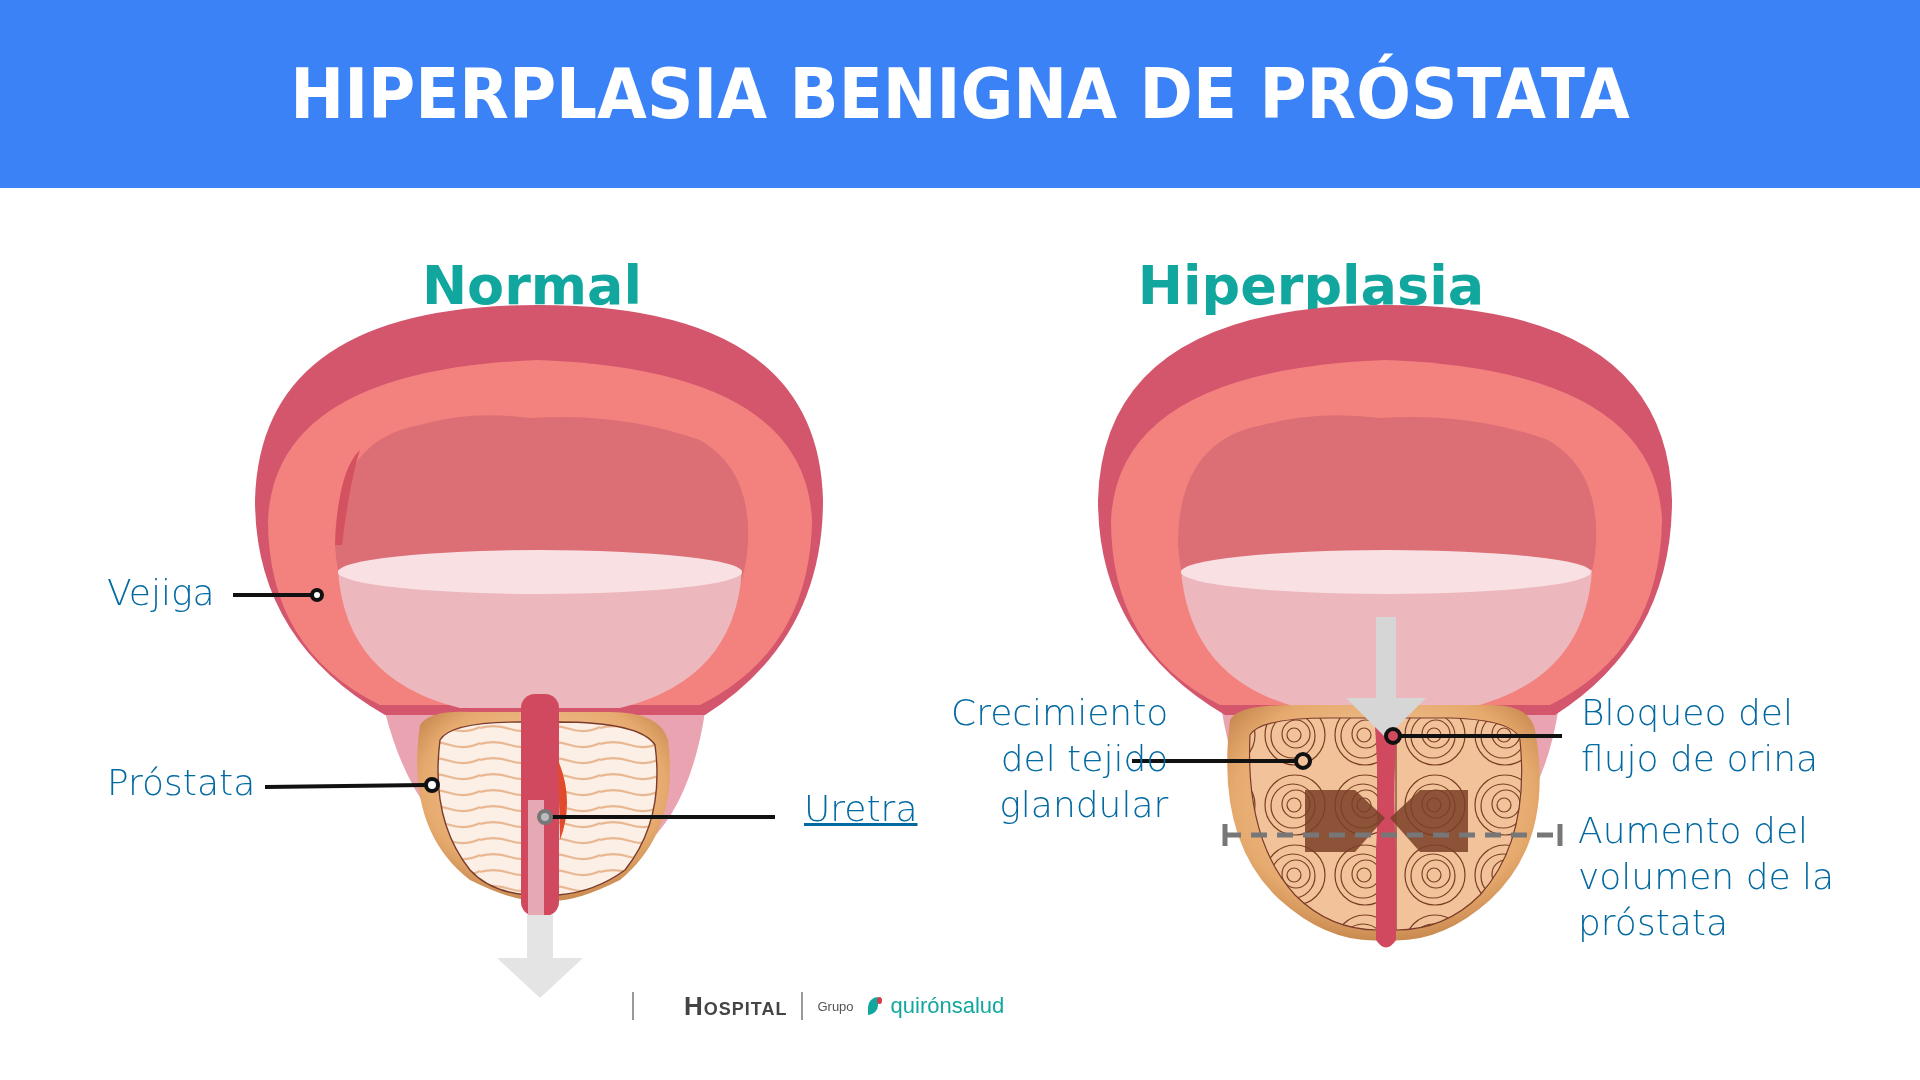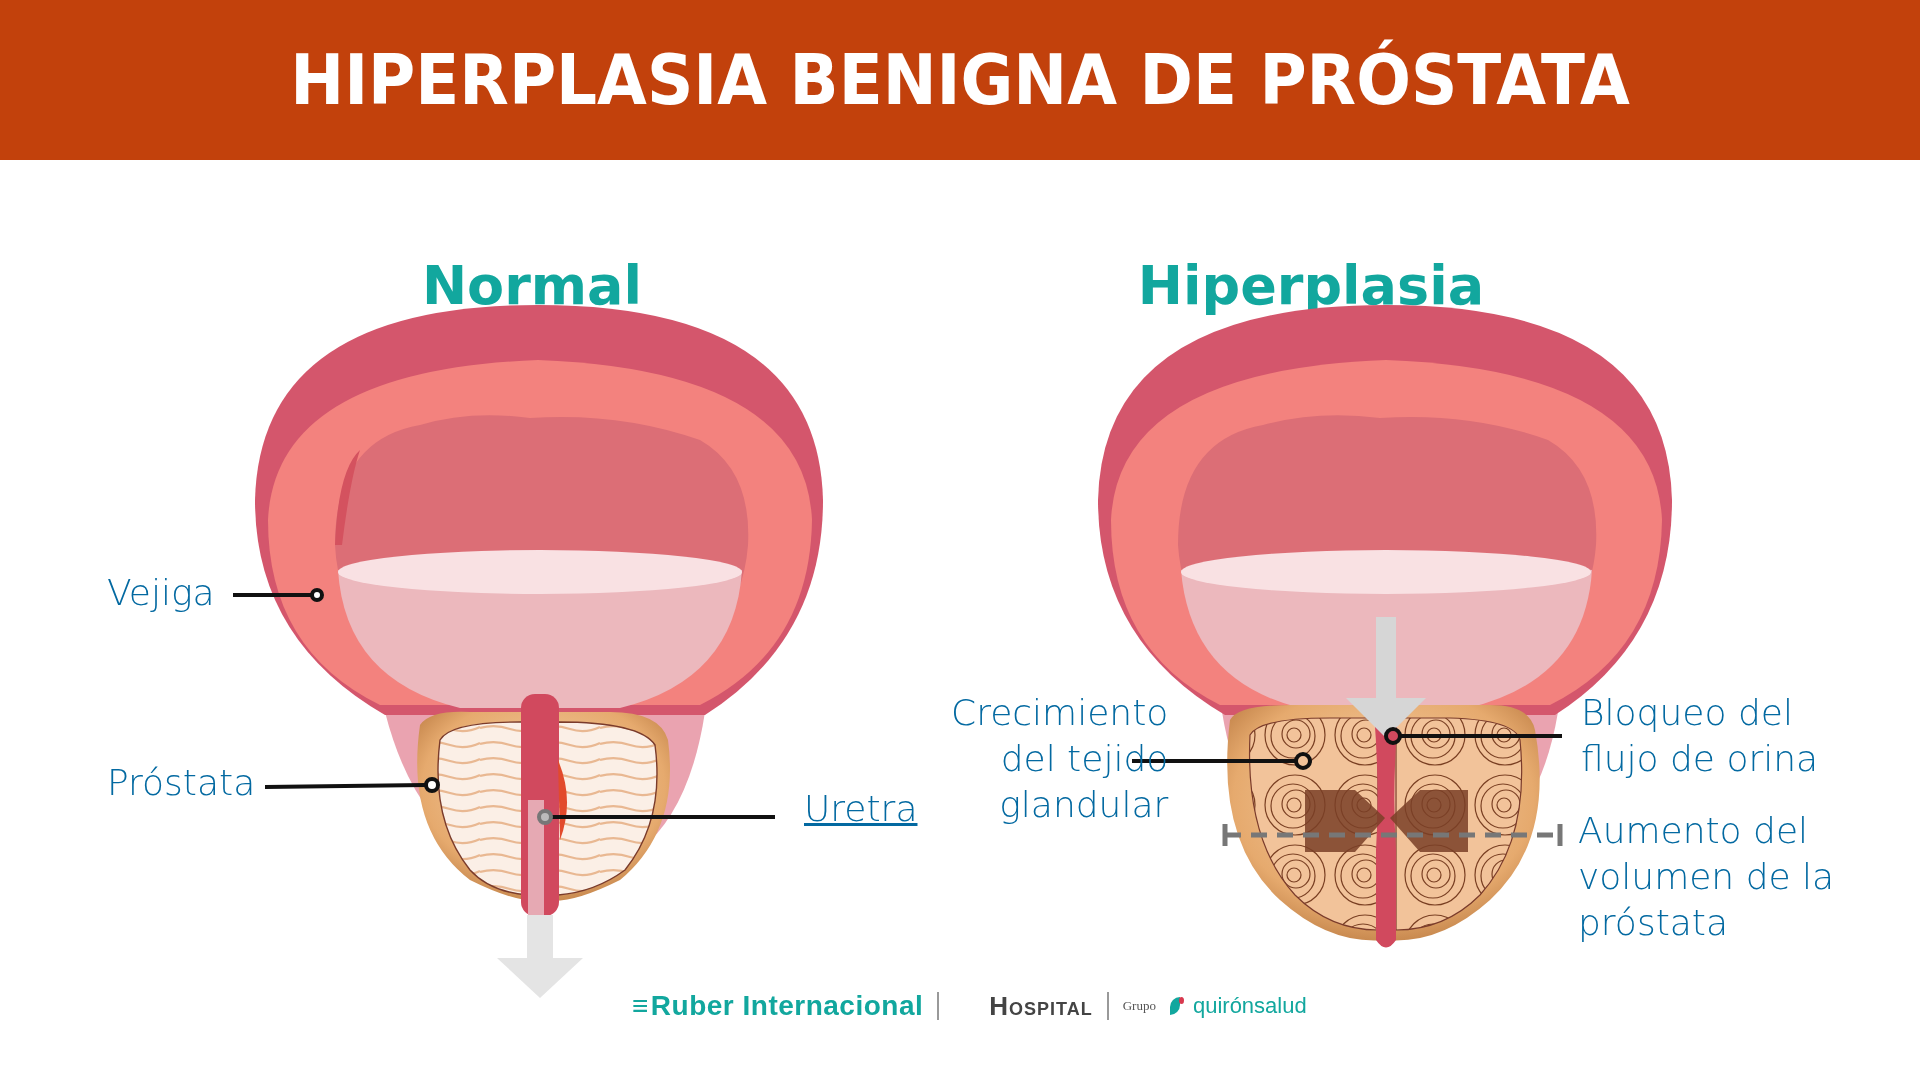--- a/index.html
+++ b/index.html
@@ -1,22 +1,22 @@
 <!DOCTYPE html>
 <html><head>
 <meta charset="utf-8">
 <style>
   html, body { margin: 0; padding: 0; }
   body {
     width: 1920px; height: 1080px; overflow: hidden; background: #ffffff;
     font-family: "Liberation Sans", "DejaVu Sans", sans-serif; position: relative;
   }
   .banner {
-    position: absolute; left: 0; top: 0; width: 1920px; height: 160px;
-    background: #c2410c; display: flex; align-items: center; justify-content: center;
+    position: absolute; left: 0; top: 0; width: 1920px; height: 188px;
+    background: #3b82f6; display: flex; align-items: center; justify-content: center;
   }
   .banner h1 {
     margin: 0; color: #ffffff; font-family: "DejaVu Sans", sans-serif;
     font-weight: bold; font-size: 70px; letter-spacing: 0px; transform: scaleX(0.92);
   }
   .panel-title {
     position: absolute; top: 222px; color: #12a79e; font-family: "DejaVu Sans", sans-serif;
     font-weight: bold; font-size: 54px; transform: translateX(-50%); margin-top: 32px;
   }
   #title-normal { left: 532px; }
@@ -27,21 +27,21 @@
   }
   svg.art { position: absolute; left: 0; top: 0; }
   .footer {
     position: absolute; top: 982px; left: 632px; height: 48px;
     display: flex; align-items: center; gap: 14px;
   }
   .ruber { color: #12a79e; font-weight: bold; font-size: 28px; font-family: "Liberation Sans", sans-serif; letter-spacing: 0.5px; }
   .ruber .mark { display: inline-block; margin-right: 2px; }
   .sep { width: 2px; height: 28px; background: #999; }
   .hospital { color: #444; font-size: 26px; font-family: "Liberation Sans", sans-serif; font-weight: bold; letter-spacing: 1px; font-variant: small-caps; margin-left: 36px; }
-  .grupo { color: #555; font-size: 13px; font-family: Liberation Serif, serif; }
+  .grupo { color: #555; font-size: 13px; font-family: Liberation Sans, sans-serif; }
   .quiron { color: #12a79e; font-size: 22px; font-family: "Liberation Sans", sans-serif; display: flex; align-items: center; gap: 11px; }
   .quiron .leaf { display: inline-block; width: 10px; height: 18px; background: #12a79e; border-radius: 10px 0 10px 0; margin-right: 2px; position: relative; }
   .quiron .leaf::after { content: ""; position: absolute; left: 9px; top: 0; width: 5px; height: 7px; background: #d8394e; border-radius: 50%; }
 </style>
 </head>
 <body>
 
 <div class="banner">
   <h1>HIPERPLASIA BENIGNA DE PRÓSTATA</h1>
 </div>
@@ -154,23 +154,20 @@
 <div class="label" style="left:951px; top:690px;text-align:right;">Crecimiento
 del tejido
 glandular</div>
 <div class="label" style="left:1581px; top:690px;">Bloqueo del
 flujo de orina</div>
 <div class="label" style="left:1578px; top:808px;">Aumento del
 volumen de la
 próstata</div>
 
 <div class="footer">
-  <span class="ruber">
-    <span class="mark">≡</span><span>Ruber Internacional</span>
-  </span>
   <span class="sep"></span>
   <span class="hospital">Hospital</span>
   <span class="sep"></span>
   <span class="grupo">Grupo</span>
   <span class="quiron">
     <span class="leaf"></span>
     <span>quirónsalud</span>
   </span>
 </div>
 

